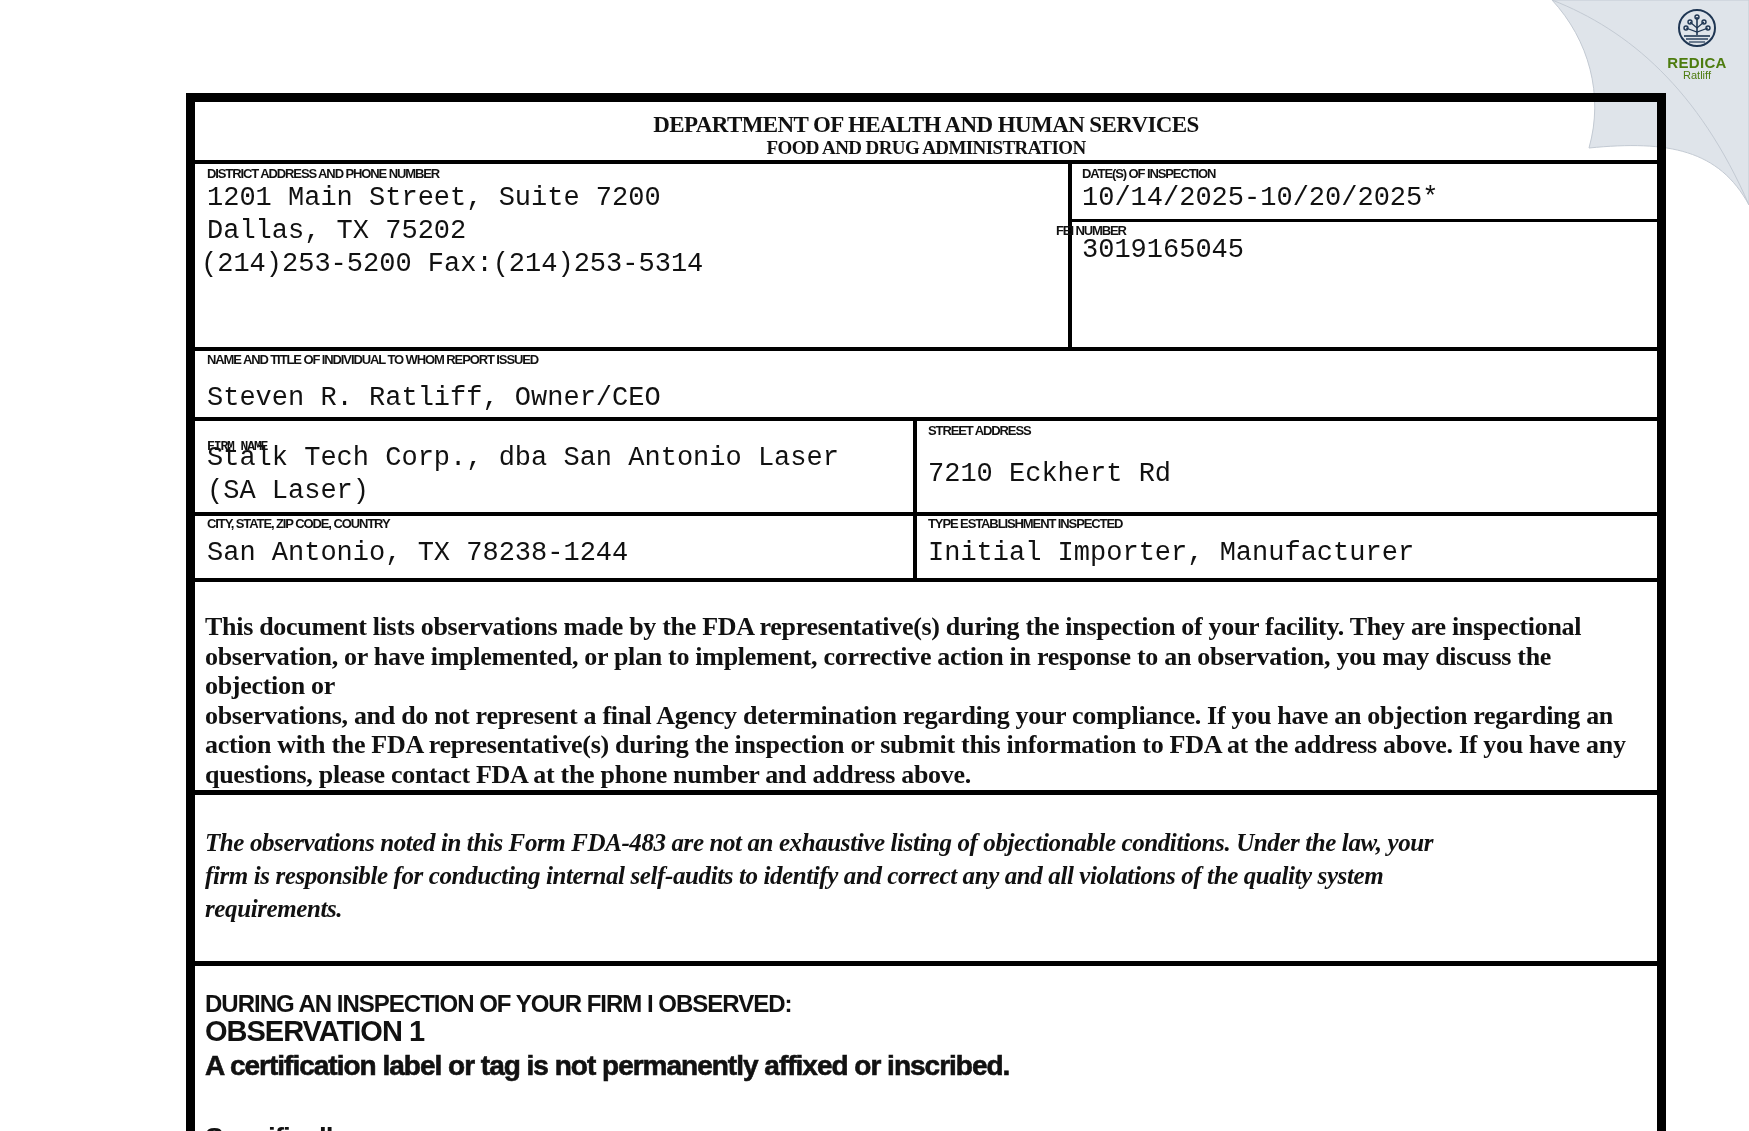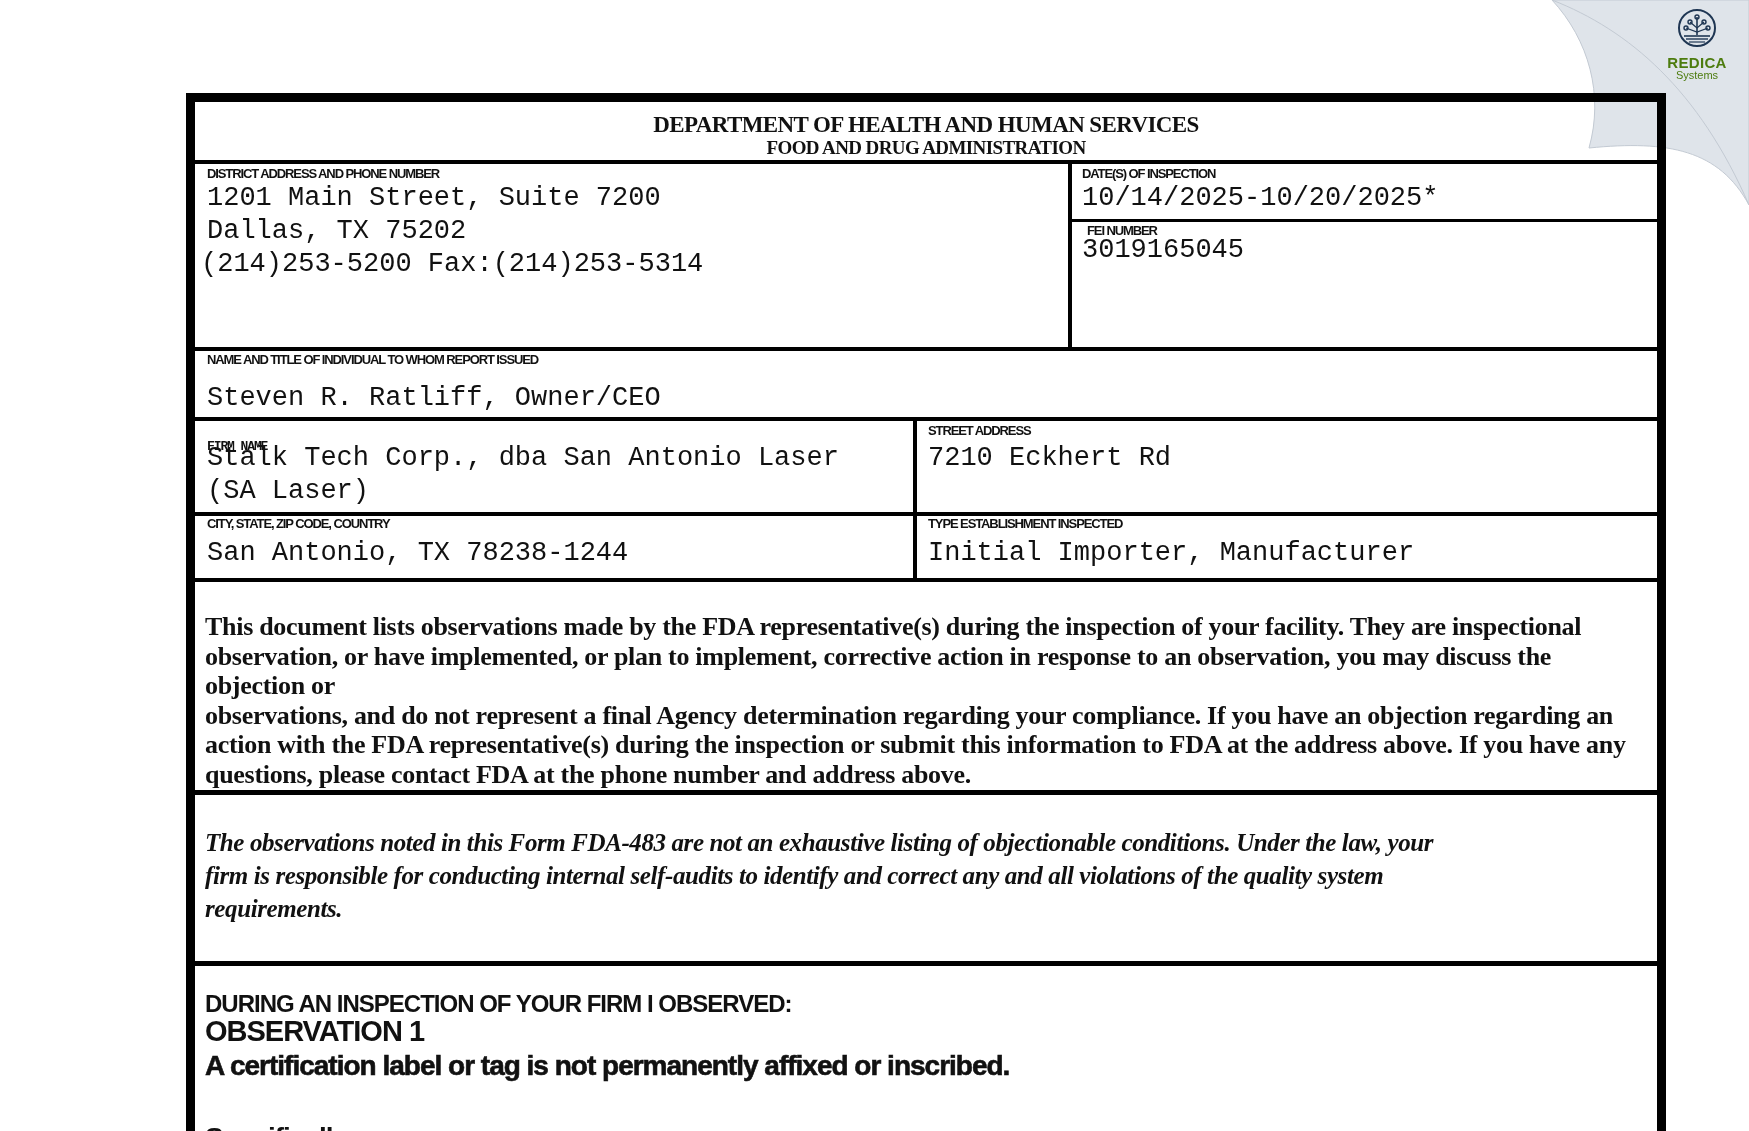--- a/index.html
+++ b/index.html
@@ -34,53 +34,53 @@
     <circle cx="13" cy="14" r="2" fill="none" stroke="#1f3653" stroke-width="1.4"></circle>
     <circle cx="27" cy="14" r="2" fill="none" stroke="#1f3653" stroke-width="1.4"></circle>
     <circle cx="9" cy="20" r="2" fill="none" stroke="#1f3653" stroke-width="1.4"></circle>
     <circle cx="31" cy="20" r="2" fill="none" stroke="#1f3653" stroke-width="1.4"></circle>
     <path d="M13 14 L20 20 L27 14 M9 20 L20 24 L31 20" fill="none" stroke="#1f3653" stroke-width="1.3"></path>
     <line x1="7" y1="28" x2="33" y2="28" stroke="#1f3653" stroke-width="1.6"></line>
     <line x1="9" y1="31" x2="31" y2="31" stroke="#1f3653" stroke-width="1.4"></line>
     <line x1="12" y1="34" x2="28" y2="34" stroke="#1f3653" stroke-width="1.2"></line>
   </svg>
   <span class="brand">REDICA</span>
-  <span class="sub">Systems</span>
+  <span class="sub">Ratliff</span>
 </div>
 
 <div class="form">
 
   <div class="hdr1">DEPARTMENT OF HEALTH AND HUMAN SERVICES</div>
   <div class="hdr2">FOOD AND DRUG ADMINISTRATION</div>
   <div class="hline" style="left:0; right:0; top:58px;"></div>
 
   <div class="lbl" style="left:12px; top:64px;">DISTRICT ADDRESS AND PHONE NUMBER</div>
   <div class="val" style="left:12px; top:80px;">1201 Main Street, Suite 7200</div>
   <div class="val" style="left:12px; top:113px;">Dallas, TX 75202</div>
   <div class="val" style="left:6px; top:146px;">(214)253-5200 Fax:(214)253-5314</div>
 
   <div class="vline" style="left:873px; top:58px; height:190px;"></div>
   <div class="lbl" style="left:887px; top:64px;">DATE(S) OF INSPECTION</div>
   <div class="val" style="left:887px; top:80px;">10/14/2025-10/20/2025*</div>
   <div class="hline" style="left:873px; right:0; top:117px; height:3px;"></div>
-  <div class="lbl" style="left:892px; top:121px;">FEI NUMBER</div>
+  <div class="lbl" style="left:861px; top:121px;">FEI NUMBER</div>
   <div class="val" style="left:887px; top:132px;">3019165045</div>
 
   <div class="hline" style="left:0; right:0; top:245px;"></div>
 
   <div class="lbl" style="left:12px; top:250px;">NAME AND TITLE OF INDIVIDUAL TO WHOM REPORT ISSUED</div>
   <div class="val" style="left:12px; top:280px;">Steven R. Ratliff, Owner/CEO</div>
   <div class="hline" style="left:0; right:0; top:315px;"></div>
 
   <div class="lbl" style="left:12px; top:337px;font-family:Liberation Mono, monospace;">FIRM NAME</div>
   <div class="val" style="left:12px; top:340px;">Stalk Tech Corp., dba San Antonio Laser</div>
   <div class="val" style="left:12px; top:373px;">(SA Laser)</div>
   <div class="vline" style="left:718px; top:315px; height:165px;"></div>
   <div class="lbl" style="left:733px; top:321px;">STREET ADDRESS</div>
-  <div class="val" style="left:733px; top:340px;">7210 Eckhert Rd</div>
+  <div class="val" style="left:733px; top:356px;">7210 Eckhert Rd</div>
   <div class="hline" style="left:0; right:0; top:410px;"></div>
 
   <div class="lbl" style="left:12px; top:414px;">CITY, STATE, ZIP CODE, COUNTRY</div>
   <div class="val" style="left:12px; top:435px;">San Antonio, TX 78238-1244</div>
   <div class="lbl" style="left:733px; top:414px;">TYPE ESTABLISHMENT INSPECTED</div>
   <div class="val" style="left:733px; top:435px;">Initial Importer, Manufacturer</div>
   <div class="hline" style="left:0; right:0; top:476px;"></div>
 
   <div class="para" style="left:10px; top:510px;">
     <div>This document lists observations made by the FDA representative(s) during the inspection of your facility. They are inspectional</div>

